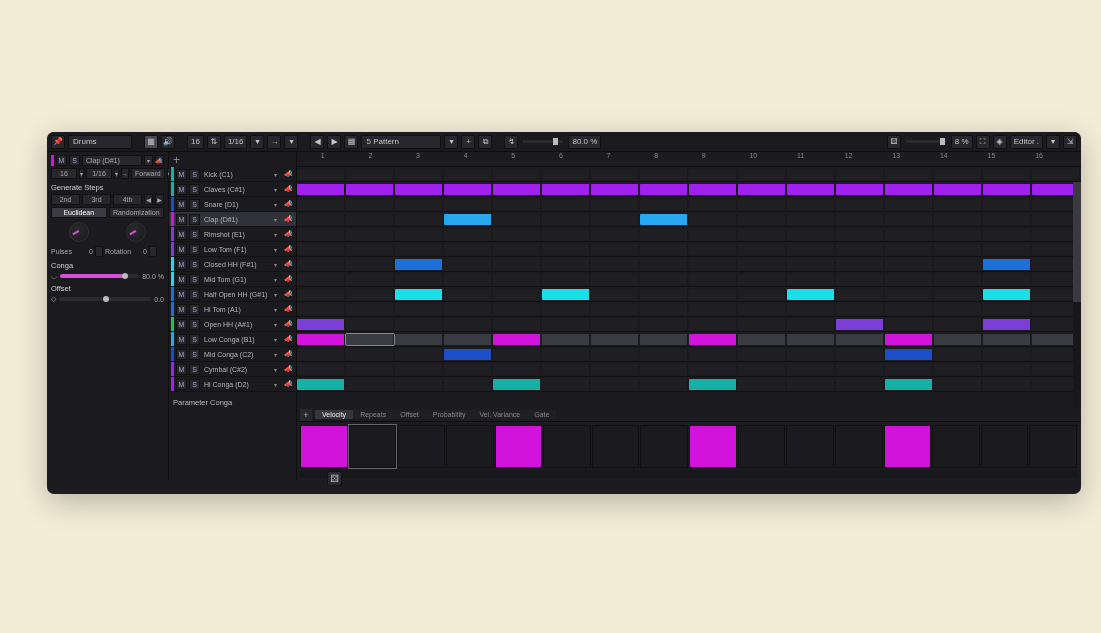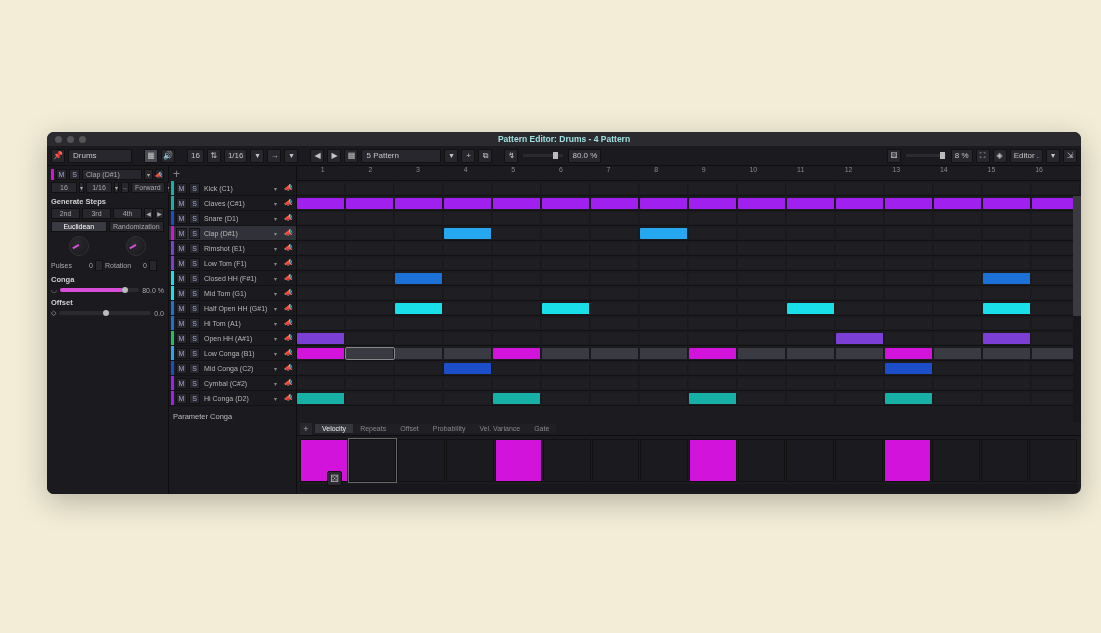--- a/index.html
+++ b/index.html
@@ -14,21 +14,21 @@
 .tb-icon{width:14px;justify-content:center}
 .tb-wide{padding:0 3px}
 input.tb-item{width:64px;outline:none}
 .body{display:flex;height:calc(100% - 34px)}
 .left{width:122px;background:#1a1a1f;border-right:1px solid #0e0e11;padding:3px 4px;font-size:7px;color:#aaa}
 .row{display:flex;align-items:center;gap:2px;margin-bottom:2px}
 .ms{width:11px;height:11px;background:#27272d;border:1px solid #111;font-size:7px;display:flex;align-items:center;justify-content:center;color:#9fa6d8}
 .chip{width:3px;height:11px}
 .sel{flex:1;height:11px;background:#27272d;border:1px solid #111;font-size:7px;display:flex;align-items:center;padding:0 3px}
 .dd{width:9px;height:11px;background:#27272d;border:1px solid #111;display:flex;align-items:center;justify-content:center;font-size:6px}
-.sec-title{font-size:7.5px;color:#d0d0d0;margin:4px 0 2px;font-weight:700}
+.sec-title{font-size:7.5px;color:#d0d0d0;margin:4px 0 2px;font-weight:400}
 .btn-sm{height:11px;background:#27272d;border:1px solid #111;font-size:7px;display:flex;align-items:center;justify-content:center;flex:1}
 .tab-on{background:#3a3a42;color:#fff}
 .knob{width:20px;height:20px;border-radius:50%;border:1px solid #333;background:radial-gradient(circle at 40% 35%,#2a2a2f,#18181c);position:relative}
 .knob::after{content:"";position:absolute;width:1.5px;height:7px;background:#d94ed9;left:50%;top:1px;transform-origin:bottom;transform:translateX(-50%) rotate(-120deg)}
 .spin{display:flex;align-items:center;gap:2px;font-size:7px}
 .spin .lab{width:24px}
 .spin .val{width:16px;text-align:right}
 .updown{width:8px;height:11px;background:#27272d;border:1px solid #111;font-size:5px;display:flex;flex-direction:column}
 .slider-row{display:flex;align-items:center;font-size:7px;gap:3px;margin:1px 0}
 .slider-bar{flex:1;height:4px;background:#2a2a2f;border-radius:2px;position:relative}
@@ -62,28 +62,20 @@
 .rb{position:absolute;right:0;top:15px;width:8px;bottom:0;background:#18181c}
 .rb-th{background:#3a3a40;height:120px;width:100%}
 .dice{position:absolute;left:280px;bottom:8px;width:15px;height:15px;background:#2a2a30;border:1px solid #111;border-radius:2px;display:flex;align-items:center;justify-content:center;font-size:10px;color:#bbb}
 .zoom-slider{width:40px;height:3px;background:#2a2a2f;position:relative;margin:0 2px}
 .zoom-knob{position:absolute;width:5px;height:7px;background:#bbb;top:-2px}
 </style>
 </head>
 <body>
 
 <div class="win">
-  <div class="titlebar">
-    <div class="dots">
-      <div class="dot"></div>
-      <div class="dot"></div>
-      <div class="dot"></div>
-    </div>
-    <div class="title">Pattern Editor: Drums - 4 Pattern</div>
-  </div>
 
   <div class="toolbar">
     <div class="tb-item tb-icon">📌</div>
     <input class="tb-item" value="Drums" style="">
     <div style="flex:0 0 6px"></div>
     <div class="tb-item tb-icon" style="background:#4a4a55">▦</div>
     <div class="tb-item tb-icon">🔊</div>
     <div style="flex:0 0 6px"></div>
     <div class="tb-item tb-wide">16</div>
     <div class="tb-item tb-icon">⇅</div>

